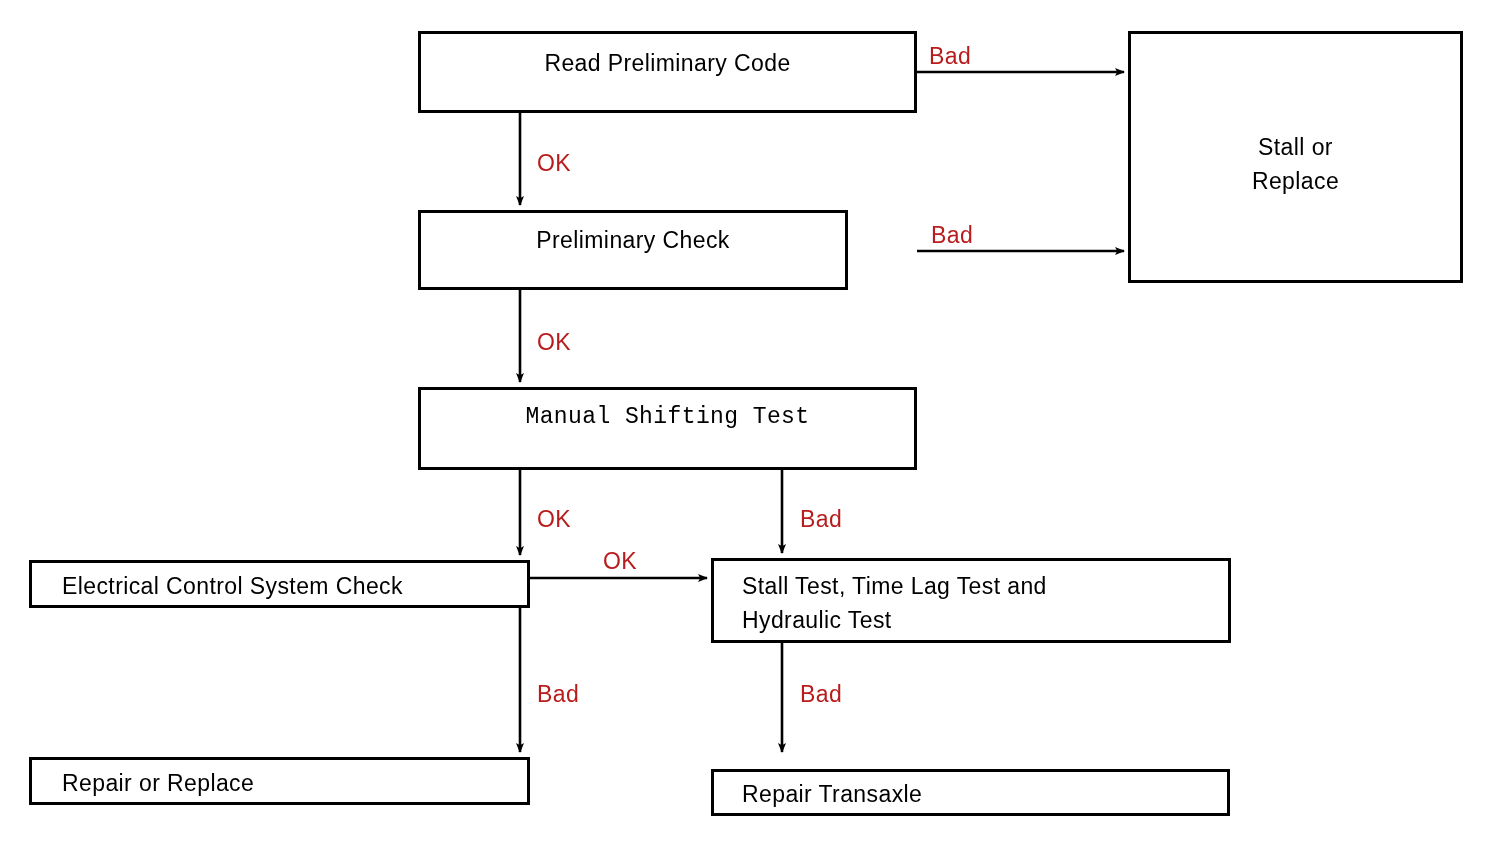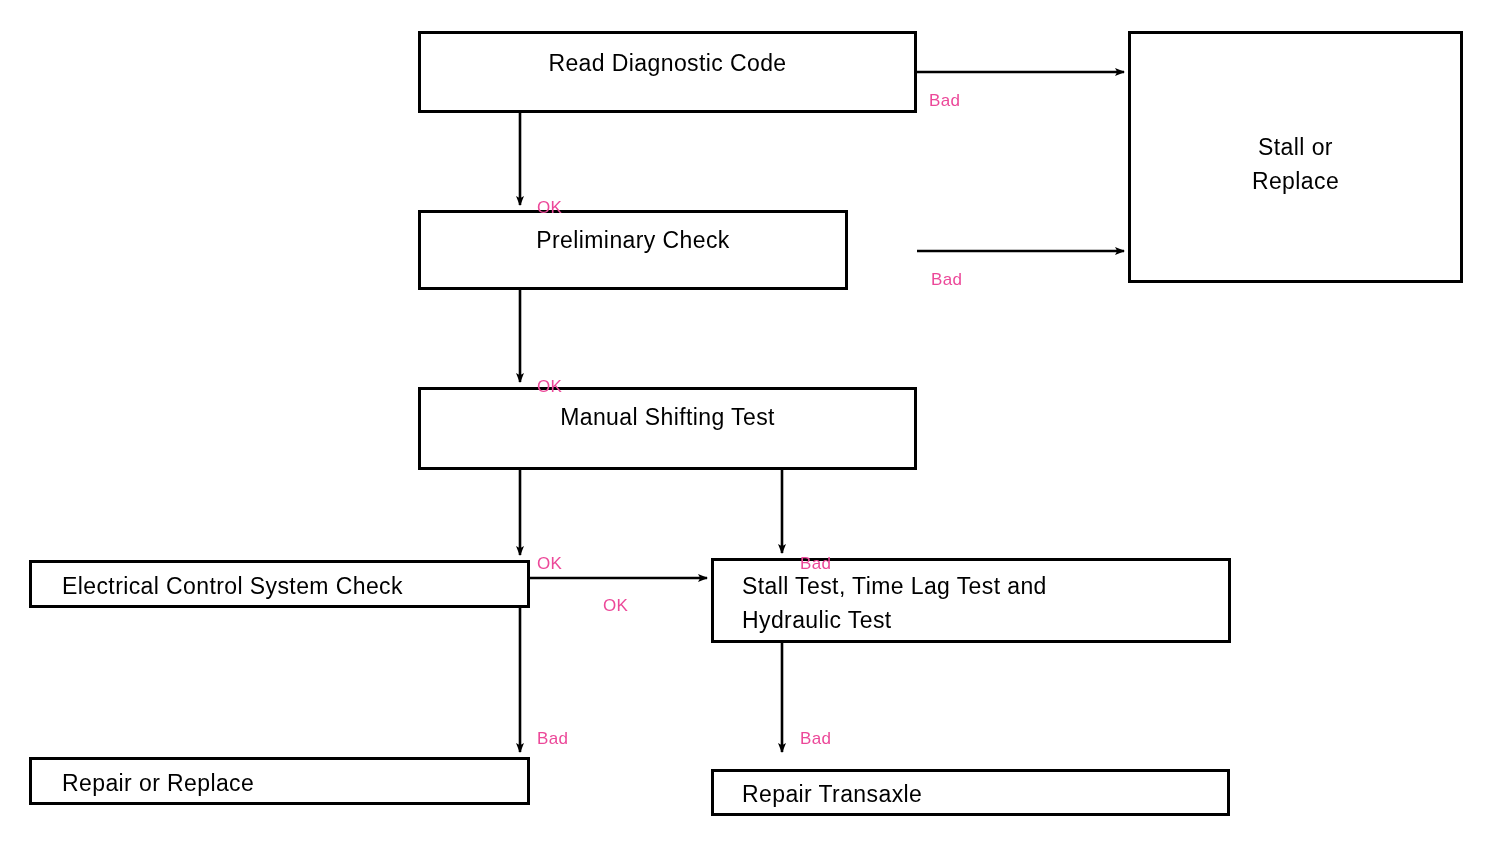--- a/index.html
+++ b/index.html
@@ -28,26 +28,25 @@
   .node-label {
     position: absolute;
     white-space: pre-wrap;
     font-size: 23px;
     line-height: 34px;
     letter-spacing: 0.4px;
     color: #000000;
   }
   .edge-label {
     position: absolute;
-    font-size: 17px;
+    font-size: 23px;
     line-height: 22px;
     letter-spacing: 0.4px;
-    color: #ec4899;
+    color: #b91c1c;
     white-space: nowrap;
-    margin-top: 45px;
   }
   svg.wires {
     position: absolute;
     left: 0;
     top: 0;
     width: 1504px;
     height: 844px;
     overflow: visible;
   }
   .wire {
@@ -90,34 +89,34 @@
     <path class="wire" d="M530,578 L707,578" marker-end="url(#arrowhead)"></path>
 
      Repair or Replace (bottom) --&gt;
     <path class="wire" d="M520,608 L520,752" marker-end="url(#arrowhead)"></path>
 
      Repair Transaxle --&gt;
     <path class="wire" d="M782,643 L782,752" marker-end="url(#arrowhead)"></path>
   </svg>
 
   <div class="node" style="left:418px; top:31px; width:499px; height:82px;">
-    <div class="node-label" style="left:0; top:12px; width:100%; text-align:center;">Read Diagnostic Code</div>
+    <div class="node-label" style="left:0; top:12px; width:100%; text-align:center;">Read Preliminary Code</div>
   </div>
 
   <div class="node" style="left:1128px; top:31px; width:335px; height:252px;">
     <div class="node-label" style="left:0; top:96px; width:100%; text-align:center;">Stall or
 Replace</div>
   </div>
 
   <div class="node" style="left:418px; top:210px; width:430px; height:80px;">
     <div class="node-label" style="left:0; top:10px; width:100%; text-align:center;">Preliminary Check</div>
   </div>
 
   <div class="node" style="left:418px; top:387px; width:499px; height:83px;">
-    <div class="node-label" style="left:0; top:10px; width:100%; text-align:center;">Manual Shifting Test</div>
+    <div class="node-label" style="left:0; top:10px; width:100%; text-align:center;font-family:Liberation Mono, monospace;">Manual Shifting Test</div>
   </div>
 
   <div class="node" style="left:29px; top:560px; width:501px; height:48px;">
     <div class="node-label" style="left:30px; top:6px; text-align:left;">Electrical Control System Check</div>
   </div>
 
   <div class="node" style="left:711px; top:558px; width:520px; height:85px;">
     <div class="node-label" style="left:28px; top:8px; text-align:left;">Stall Test, Time Lag Test and
 Hydraulic Test</div>
   </div>

